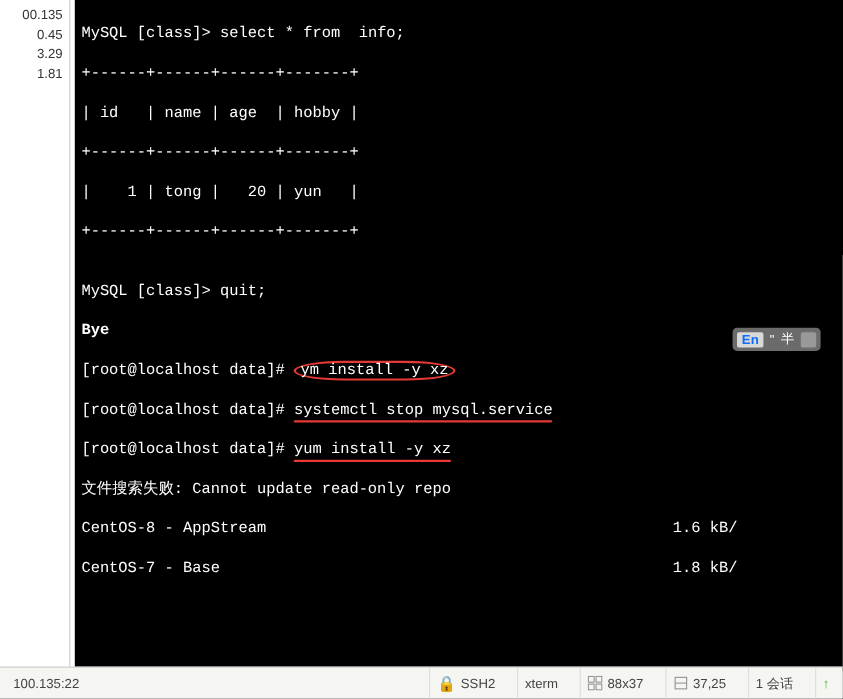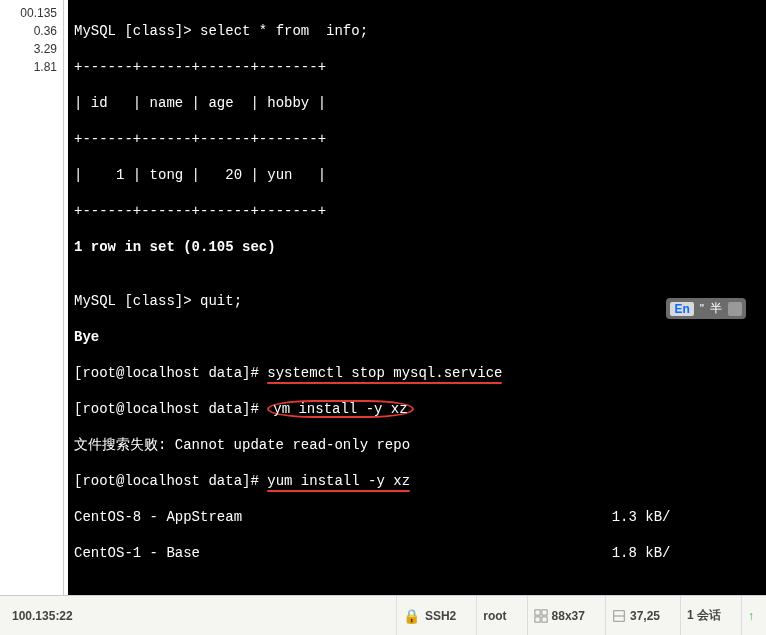--- a/index.html
+++ b/index.html
@@ -5,58 +5,57 @@
 * { margin: 0; padding: 0; box-sizing: border-box; }
 body { font-family: "Consolas", "Courier New", monospace; font-size: 14px; background: #fff; width: 766px; height: 635px; overflow: hidden; position: relative; }
 .sidebar { position: absolute; left: 0; top: 0; width: 64px; height: 610px; background: #fff; border-right: 1px solid #ccc; padding: 4px 2px; font-family: Tahoma, sans-serif; font-size: 12px; color: #333; }
 .sidebar-item { padding: 2px 4px; text-align: right; white-space: nowrap; overflow: hidden; }
 .terminal { position: absolute; left: 68px; top: 0; right: 0; height: 610px; background: #000; color: #fff; padding: 4px 6px; overflow: hidden; line-height: 18px; white-space: pre; }
 .line { display: block; white-space: pre; }
 .bold { font-weight: bold; }
 .underline-red { position: relative; display: inline-block; }
 .underline-red::after { content: ""; position: absolute; left: 0; right: 0; bottom: -2px; height: 2px; background: #e53935; border-radius: 1px; }
 .circled { border: 2px solid #e53935; border-radius: 50% / 80%; padding: 0 4px; display: inline-block; line-height: 14px; }
-.statusbar { position: absolute; left: 0; right: 0; bottom: 0; height: 40px; background: #f5f5f1; border-top: 1px solid #ccc; display: flex; align-items: center; font-family: Tahoma, Arial, sans-serif; font-size: 12px; color: #444; padding: 0 6px; gap: 14px; font-weight: bold; }
+.statusbar { position: absolute; left: 0; right: 0; bottom: 0; height: 29px; background: #f5f5f1; border-top: 1px solid #ccc; display: flex; align-items: center; font-family: Tahoma, Arial, sans-serif; font-size: 12px; color: #444; padding: 0 6px; gap: 14px; }
 .sb-spacer { flex: 1; }
 .sb-seg { display: flex; align-items: center; gap: 4px; padding: 0 6px; border-left: 1px solid #ddd; height: 100%; }
 .sb-seg:first-child { border-left: none; }
 .sb-icon { width: 14px; height: 14px; display: inline-block; }
 .lock { color: #8bc34a; font-size: 14px; }
 .ime-badge { position: absolute; right: 20px; top: 298px; background: #6b6b6b; color: #fff; padding: 2px 4px; border-radius: 4px; display: flex; align-items: center; gap: 6px; font-family: Arial, sans-serif; font-size: 12px; }
 .ime-en { color: #0d6efd; background: #d9d9d9; border-radius: 2px; padding: 0 4px; font-weight: bold; }
 .ime-ch { color: #fff; }
 .ime-ico { width: 14px; height: 14px; background: #999; border-radius: 2px; display: inline-block; }
 </style>
 </head>
 <body>
 
 <div class="sidebar">
   <div class="sidebar-item">00.135</div>
-  <div class="sidebar-item">0.36</div>
+  <div class="sidebar-item">0.45</div>
   <div class="sidebar-item">3.29</div>
   <div class="sidebar-item">1.81</div>
 </div>
 
 <div class="terminal">
 <span class="line">MySQL [class]&gt; select * from  info;</span>
 <span class="line">+------+------+------+-------+</span>
 <span class="line">| id   | name | age  | hobby |</span>
 <span class="line">+------+------+------+-------+</span>
 <span class="line">|    1 | tong |   20 | yun   |</span>
 <span class="line">+------+------+------+-------+</span>
-<span class="line bold">1 row in set (0.105 sec)</span>
 <span class="line"></span>
 <span class="line">MySQL [class]&gt; quit;</span>
 <span class="line bold">Bye</span>
+<span class="line"><span>[root@localhost data]# </span><span class="circled">ym install -y xz</span></span>
 <span class="line"><span>[root@localhost data]# </span><span class="underline-red">systemctl stop mysql.service</span></span>
-<span class="line"><span>[root@localhost data]# </span><span class="circled">ym install -y xz</span></span>
+<span class="line"><span>[root@localhost data]# </span><span class="underline-red">yum install -y xz</span></span>
 <span class="line">文件搜索失败: Cannot update read-only repo</span>
-<span class="line"><span>[root@localhost data]# </span><span class="underline-red">yum install -y xz</span></span>
-<span class="line"><span>CentOS-8 - AppStream</span>                                            <span>1.3 kB/</span></span>
-<span class="line"><span>CentOS-1 - Base</span>                                                 <span>1.8 kB/</span></span>
+<span class="line"><span>CentOS-8 - AppStream</span>                                            <span>1.6 kB/</span></span>
+<span class="line"><span>CentOS-7 - Base</span>                                                 <span>1.8 kB/</span></span>
 
 
 
 
 
 
 
 
 
 
@@ -76,21 +75,21 @@
 <div class="statusbar">
   <div class="sb-seg" style="border-left:none">
     <span>100.135:22</span>
   </div>
   <div class="sb-spacer"></div>
   <div class="sb-seg">
     <span class="lock">🔒</span>
     <span>SSH2</span>
   </div>
   <div class="sb-seg">
-    <span>root</span>
+    <span>xterm</span>
   </div>
   <div class="sb-seg">
     <svg class="sb-icon" viewBox="0 0 16 16">
         <rect x="1" y="1" width="6" height="6" fill="none" stroke="#888"></rect>
         <rect x="9" y="1" width="6" height="6" fill="none" stroke="#888"></rect>
         <rect x="1" y="9" width="6" height="6" fill="none" stroke="#888"></rect>
         <rect x="9" y="9" width="6" height="6" fill="none" stroke="#888"></rect>
       </svg>
     <span>88x37</span>
   </div>

